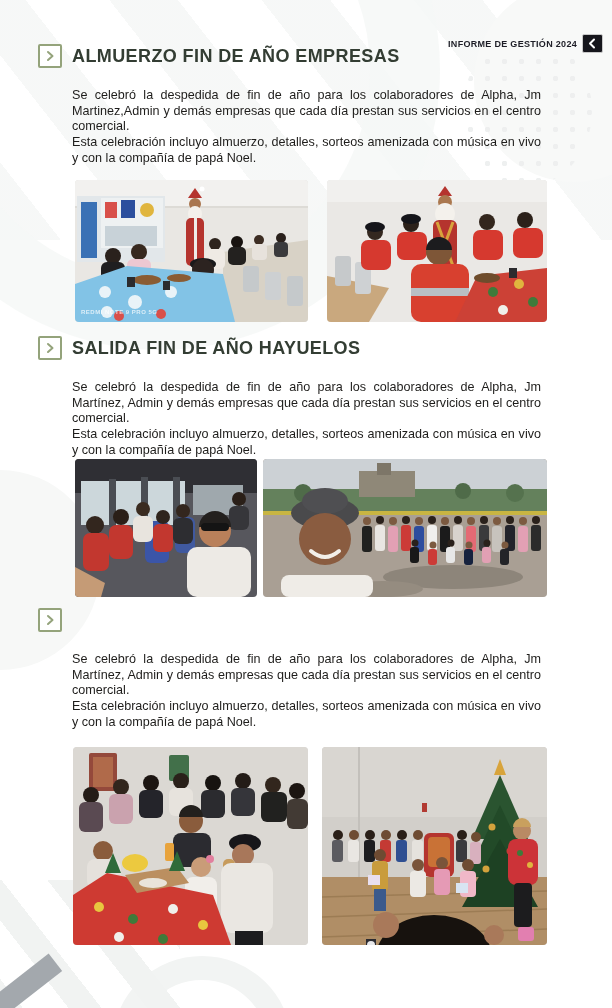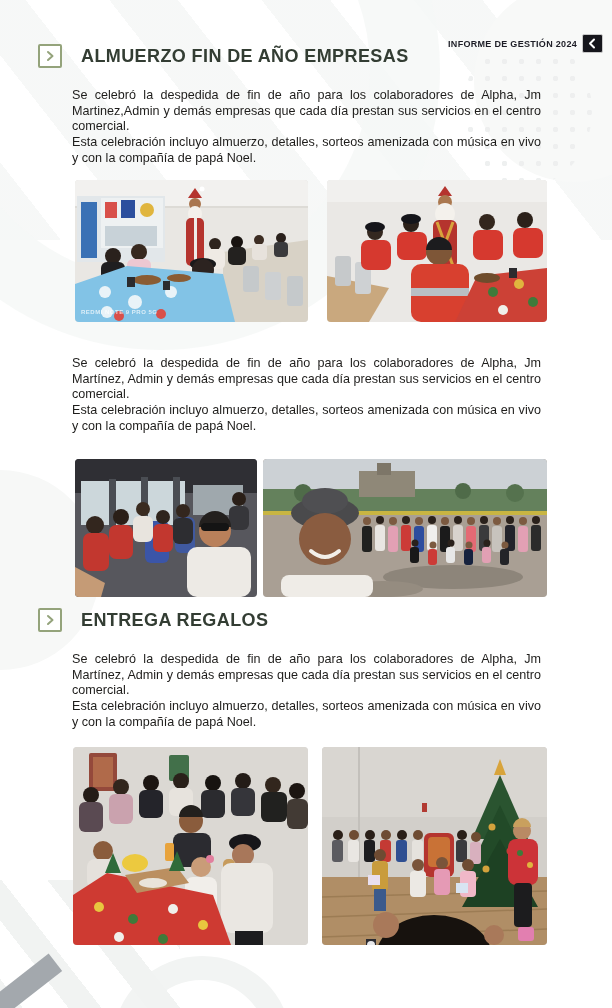--- a/index.html
+++ b/index.html
@@ -44,21 +44,21 @@
     width:21px;height:19px;background:#16161c;border:1px solid #c9c9c9;border-radius:2px;
     display:flex;align-items:center;justify-content:center;padding:0;cursor:pointer;
   }
   .back-btn svg{display:block;}
 
   
   .section{position:absolute;left:0;width:612px;}
   #sec-1{top:44px;}
   #sec-2{top:336px;}
   #sec-3{top:608px;}
-  .sec-head{display:flex;align-items:center;gap:19px;margin-left:38px;}
+  .sec-head{display:flex;align-items:center;gap:10px;margin-left:38px;}
   .chev-box{
     width:20px;height:20px;border:2px solid #94a37b;border-radius:2px;
     display:flex;align-items:center;justify-content:center;flex:0 0 auto;background:#fff;
   }
   .sec-title{
     margin:0;font-size:18px;font-weight:bold;letter-spacing:.4px;color:#333d33;
     white-space:nowrap;
   }
   .sec-body{margin:20px 0 0 72px;width:469px;font-size:12.6px;line-height:15.7px;
     color:#1e1d1b;text-align:justify;}
@@ -198,20 +198,28 @@
       <circle cx="166" cy="112" r="5" fill="#3f7a3a"></circle>
       <circle cx="192" cy="104" r="5" fill="#e0b53e"></circle>
       <circle cx="206" cy="122" r="5" fill="#3f7a3a"></circle>
       <circle cx="176" cy="130" r="5" fill="#efefe9"></circle>
       <ellipse cx="160" cy="98" rx="13" ry="5" fill="#6e4c2c"></ellipse>
       <rect x="182" y="88" width="8" height="10" fill="#2b2b2e"></rect>
     </svg>
   </figure>
 
   <section class="section" id="sec-2">
+    <div class="sec-head">
+      <span class="chev-box">
+        <svg width="12" height="12" viewBox="0 0 12 12">
+            <polyline points="4,2 8.5,6 4,10" fill="none" stroke="#94a37b" stroke-width="2" stroke-linecap="round" stroke-linejoin="round"></polyline>
+          </svg>
+      </span>
+      <h2 class="sec-title">SALIDA FIN DE AÑO HAYUELOS</h2>
+    </div>
     <div class="sec-body">
       <p>Se celebró la despedida de fin de año para los colaboradores de Alpha, Jm Martínez, Admin y demás empresas que cada día prestan sus servicios en el centro comercial.</p>
       <p>Esta celebración incluyo almuerzo, detalles, sorteos amenizada con música en vivo y con la compañía de papá Noel.</p>
     </div>
   </section>
 
   <figure class="photo" id="photo-2a" style="margin:0;" title="Selfie grupal de colaboradores dentro del bus">
     <svg viewBox="0 0 182 138" preserveAspectRatio="none">
       <rect width="182" height="138" fill="#57575d"></rect>
       <rect width="182" height="34" fill="#2f2f34"></rect>
@@ -307,21 +315,20 @@
     </svg>
   </figure>
 
   <section class="section" id="sec-3">
     <div class="sec-head">
       <span class="chev-box">
         <svg width="12" height="12" viewBox="0 0 12 12">
             <polyline points="4,2 8.5,6 4,10" fill="none" stroke="#94a37b" stroke-width="2" stroke-linecap="round" stroke-linejoin="round"></polyline>
           </svg>
       </span>
-      <h2 class="sec-title">ENTREGA REGALOS</h2>
     </div>
     <div class="sec-body">
       <p>Se celebró la despedida de fin de año para los colaboradores de Alpha, Jm Martínez, Admin y demás empresas que cada día prestan sus servicios en el centro comercial.</p>
       <p>Esta celebración incluyo almuerzo, detalles, sorteos amenizada con música en vivo y con la compañía de papá Noel.</p>
     </div>
   </section>
 
   <figure class="photo" id="photo-3a" style="margin:0;" title="Niños y familias en mesa navideña con detalles y regalos">
     <svg viewBox="0 0 235 198" preserveAspectRatio="none">
       <rect width="235" height="198" fill="#dbd8d3"></rect>

